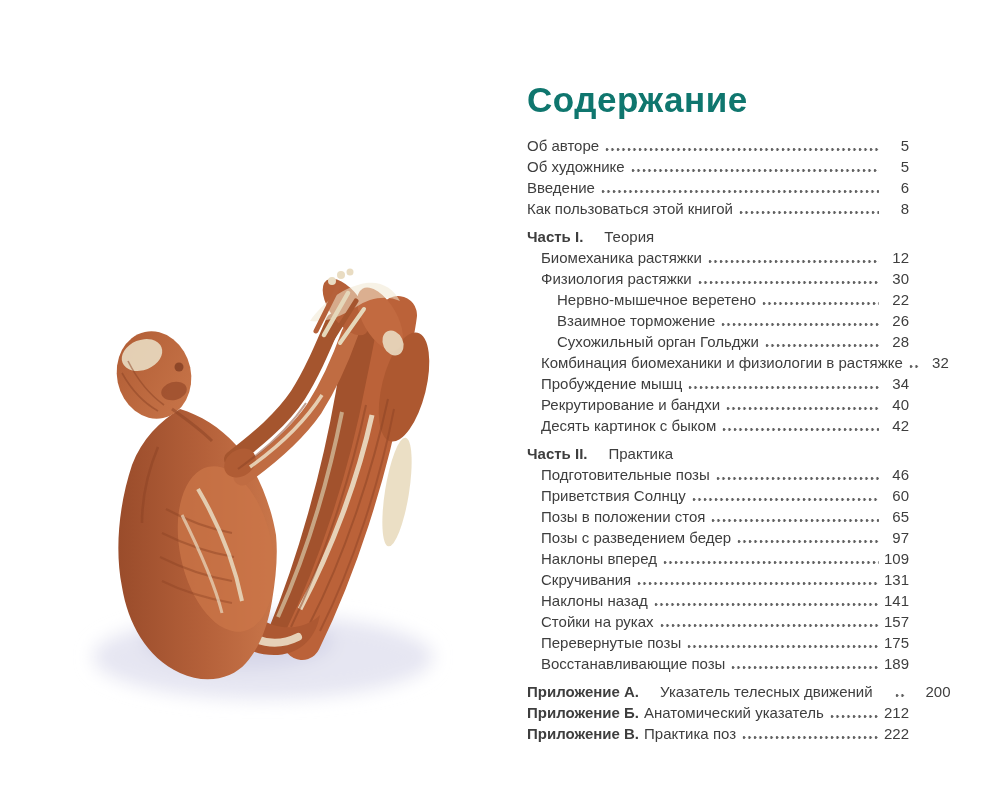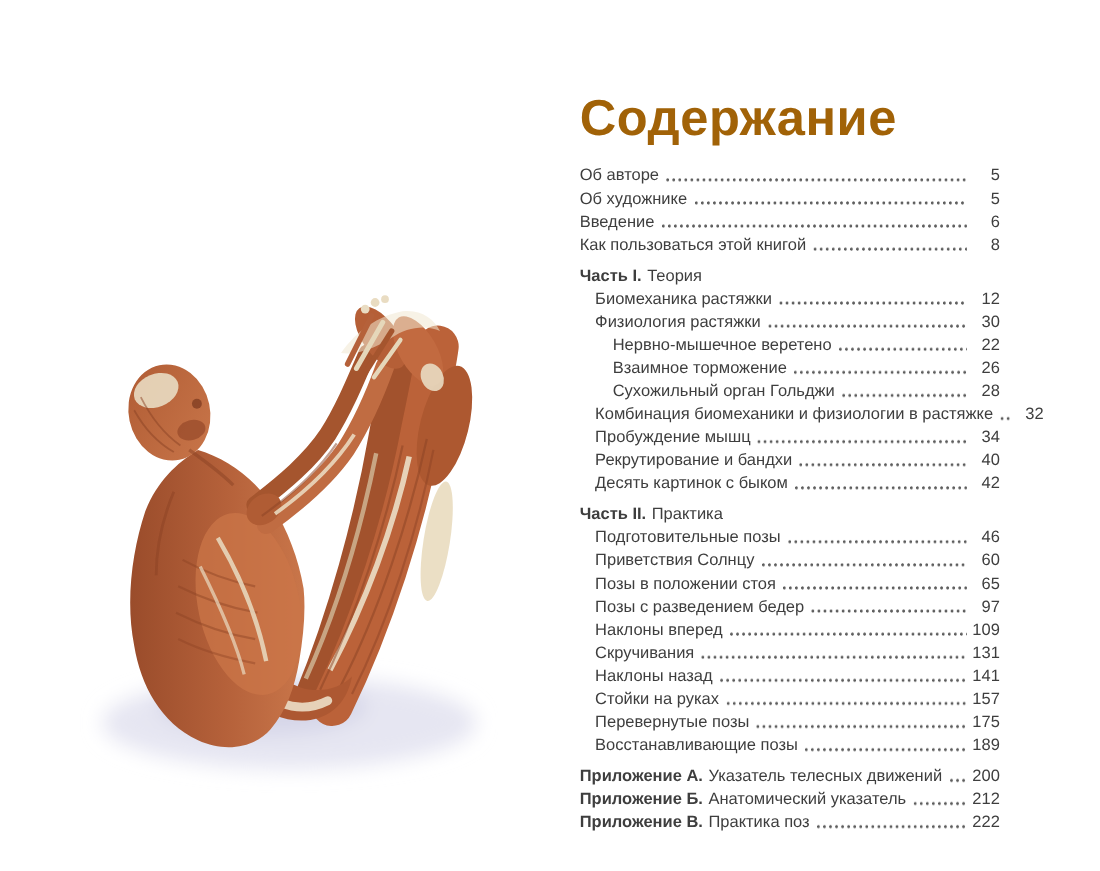--- a/index.html
+++ b/index.html
@@ -20,37 +20,37 @@
     width:430px; height:480px;
   }
   .toc {
     position:absolute;
     left:527px; top:80px;
     width:382px;
     color:#3e3e3e;
   }
   .toc-title {
     margin:0 0 15px 0;
-    font-size:46px;
+    font-size:35px;
     font-weight:bold;
     letter-spacing:0.5px;
-    color:#a16207;
+    color:#0f766e;
   }
   .toc-list { width:100%; }
   .toc-row {
     display:flex;
     align-items:flex-start;
     font-size:15px;
     line-height:21px;
     height:21px;
     white-space:nowrap;
   }
   .toc-row.ind1 { padding-left:14px; }
   .toc-row.ind2 { padding-left:30px; }
-  .toc-row.gap  { margin-top:7px; }
+  .toc-row.gap  { margin-top:7px;gap:16px; }
   .toc-row .b { font-weight:bold; margin-right:5px; }
   .toc-row .lbl { white-space:nowrap; }
   .dots {
     flex:1 1 auto;
     min-width:10px;
     align-self:flex-end;
     height:5px;
     margin:0 4px 4px 6px;
     background-image:radial-gradient(circle at 2px 2.5px, #5d5d5d 1.1px, rgba(0,0,0,0) 1.6px);
     background-size:5.5px 5px;

